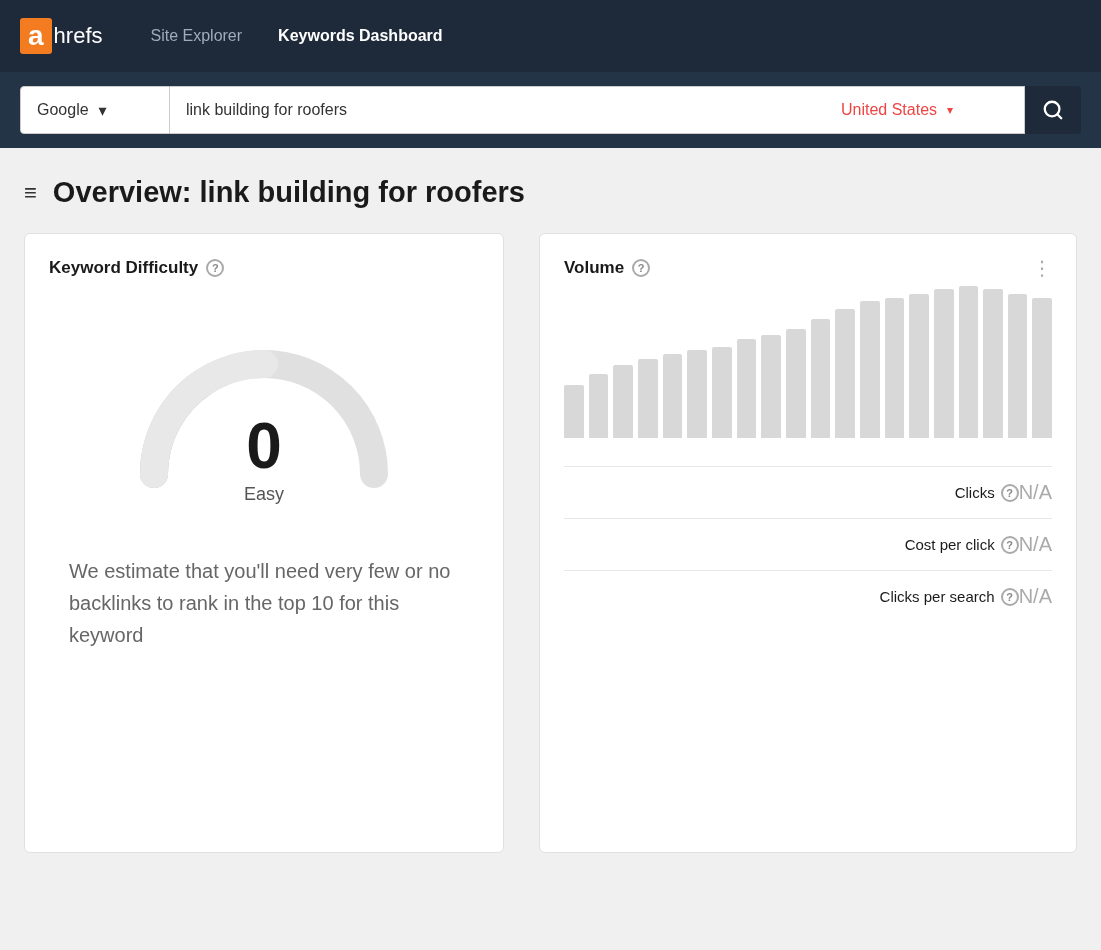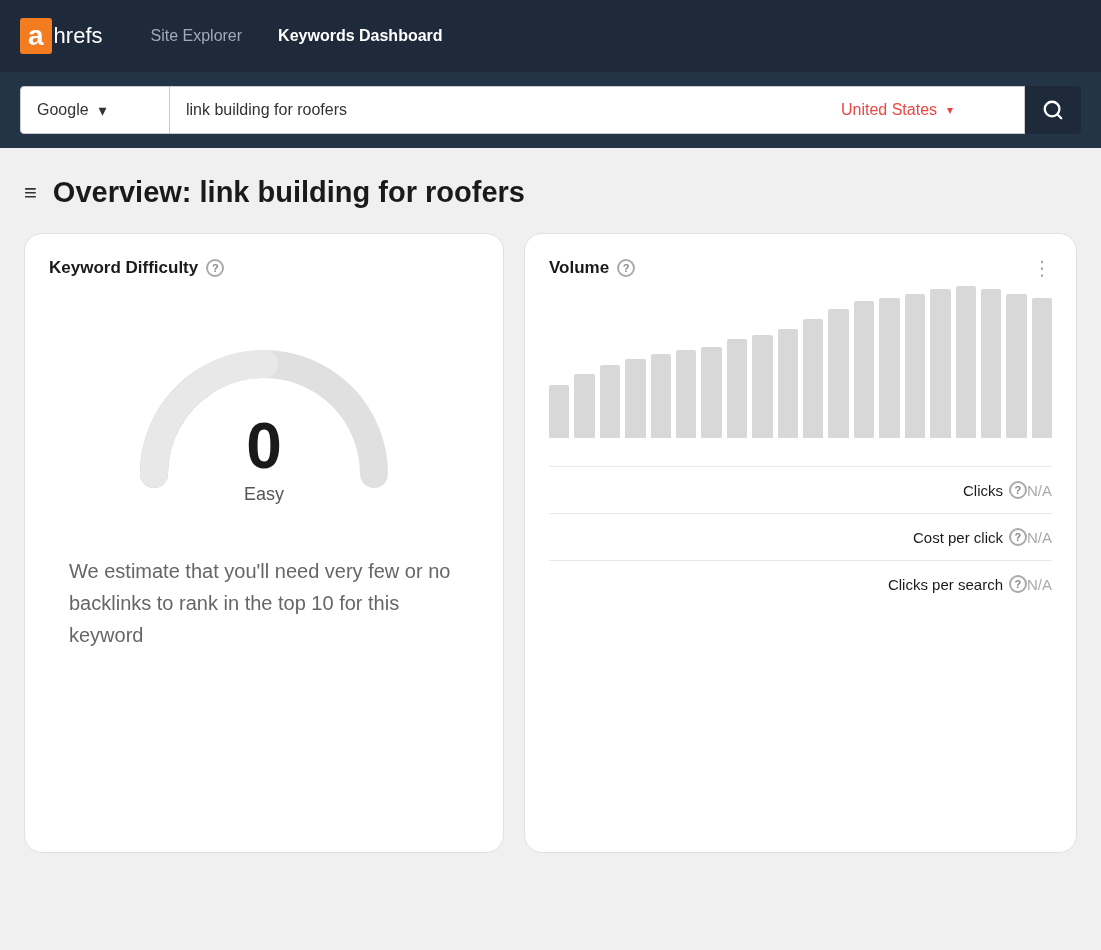--- a/index.html
+++ b/index.html
@@ -132,31 +132,32 @@
       color: #1a1a1a;
     }
 
     
     .cards-row {
       display: flex;
       gap: 20px;
     }
     .card {
       background: white;
-      border-radius: 18px;
+      border-radius: 6px;
       padding: 24px;
       border: 1px solid #e0e0e0;
     }
     .card-left {
       flex: 0 0 480px;
       min-height: 620px;
     }
     .card-right {
       flex: 1;
       min-height: 620px;
+      margin-left: 15px;
     }
 
     
     .card-header {
       display: flex;
       align-items: center;
       gap: 8px;
       margin-bottom: 16px;
     }
     .card-header-title {
@@ -261,21 +262,21 @@
     }
     .stats-label {
       display: flex;
       align-items: center;
       gap: 6px;
       color: #1a1a1a;
       font-weight: 500;
     }
     .stats-value {
       color: #aaa;
-      font-size: 15px;
+      font-size: 20px;
     }
   </style>
 </head>
 <body>
 
 <header class="header">
   <div class="logo">
     <span class="logo-a">a</span>
     <span class="logo-hrefs">hrefs</span>
   </div>

